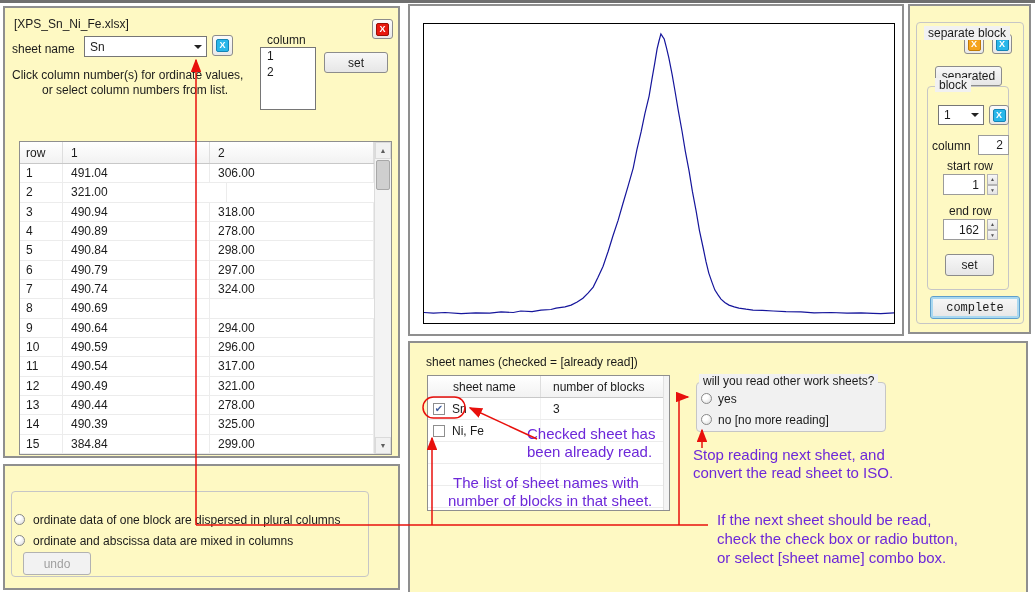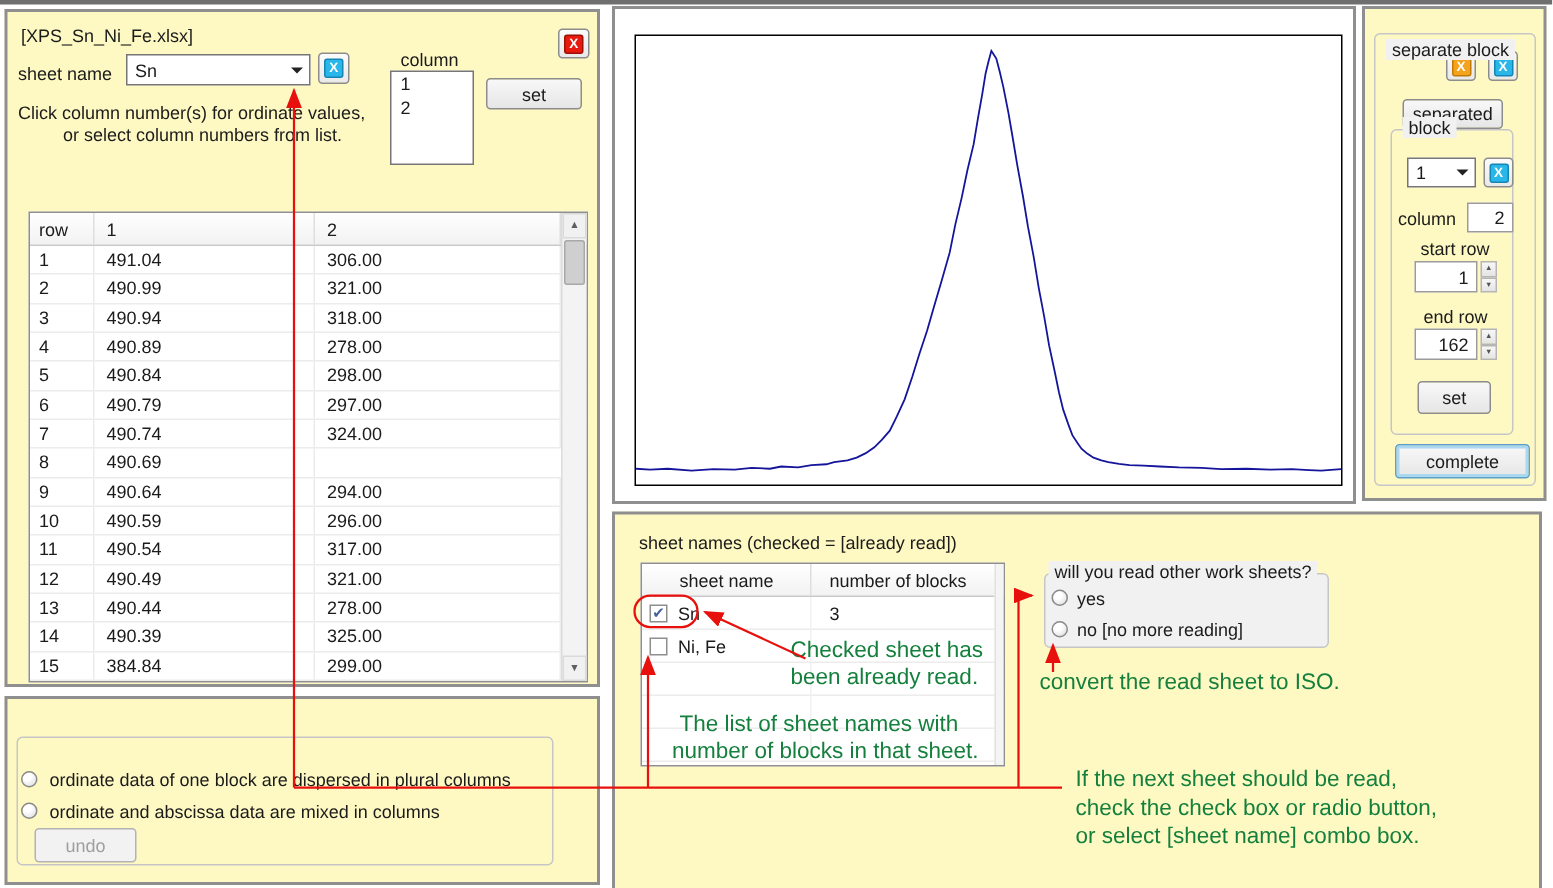--- a/index.html
+++ b/index.html
@@ -15,21 +15,21 @@
 
   
   .groupbox { position:absolute; border:1px solid #c6c6c6; border-radius:4px; }
   .grouplabel { position:absolute; background:#f1f1f1; padding:0 4px; white-space:nowrap; z-index:2; }
 
   
   .win-btn { position:absolute; display:flex; align-items:center; justify-content:center;
     background:linear-gradient(#f8f8f8,#e6e6e6); border:1px solid #8c8c8c; border-radius:3px;
     font-family:"Liberation Sans",sans-serif; font-size:12px; color:#1b1b1b; }
   .win-btn.disabled { color:#9f9f9f; border-color:#b2b2b2; background:#f2f2f2; }
-  .win-btn.default { border:1px solid #5e9fcc; box-shadow:0 0 0 2px #a9d8f0 inset; }
+  .win-btn.default { border:1px solid #5e9fcc; box-shadow:0 0 0 2px #a9d8f0 inset;font-family:Liberation Mono, monospace; }
 
   
   .xbtn { position:absolute; display:flex; align-items:center; justify-content:center;
     background:linear-gradient(#fbfbfb,#e9e9e9); border:1px solid #8c8c8c; border-radius:3px; }
   .xbtn .sq { display:flex; align-items:center; justify-content:center; width:13px; height:13px;
     border-radius:2px; color:#fff; font-weight:bold; font-size:9px; line-height:13px; }
   .sq.red { background:#e8190f; border:1px solid #9c1006; }
   .sq.blue { background:#29b7ea; border:1px solid #1585b5; }
   .sq.orange { background:#f5a31d; border:1px solid #c07b07; }
 
@@ -80,21 +80,21 @@
   .srow .sc1 { width:113px; display:flex; align-items:center; border-right:1px solid #f2f2f2; }
   .srow .sc1 .cb { margin-left:5px; }
   .srow .sc1 .nm { margin-left:7px; }
   .srow .sc2 { width:122px; padding-left:12px; display:flex; align-items:center; }
   .sscroll { position:absolute; top:0; right:0; width:6px; height:100%; background:#f4f4f4; border-left:1px solid #e2e2e2; }
 
   
   .plot { position:absolute; background:#fff; border:1px solid #000; }
 
   
-  .note { position:absolute; color:#15803d; font-size:15px; line-height:18px; z-index:40; white-space:nowrap; }
+  .note { position:absolute; color:#6d28d9; font-size:15px; line-height:18px; z-index:40; white-space:nowrap; }
   svg.ann { position:absolute; left:0; top:0; width:1035px; height:592px; z-index:50; pointer-events:none; }
 </style>
 </head>
 <body>
 
 <div class="page">
   <div class="topline"></div>
 
   <section class="panel" style="left:3px; top:6px; width:397px; height:452px;">
     <div class="lbl" style="left:9px; top:9px;">[XPS_Sn_Ni_Fe.xlsx]</div>
@@ -131,21 +131,20 @@
         <div class="hcell c2">2</div>
       </div>
       <div>
           <div class="trow">
             <div class="tcell c0">1</div>
             <div class="tcell c1">491.04</div>
             <div class="tcell c2">306.00</div>
           </div>
           <div class="trow">
             <div class="tcell c0">2</div>
-            <div class="tcell c1">490.99</div>
             <div class="tcell c2">321.00</div>
           </div>
           <div class="trow">
             <div class="tcell c0">3</div>
             <div class="tcell c1">490.94</div>
             <div class="tcell c2">318.00</div>
           </div>
           <div class="trow">
             <div class="tcell c0">4</div>
             <div class="tcell c1">490.89</div>
@@ -325,20 +324,21 @@
 
   <div class="note" style="left:527px; top:425px;">
     <div>Checked sheet has</div>
     <div>been already read.</div>
   </div>
   <div class="note" style="left:448px; top:474px;">
     <div style="padding-left:5px;">The list of sheet  names with</div>
     <div>number of blocks in that sheet.</div>
   </div>
   <div class="note" style="left:693px; top:446px;">
+    <div>Stop reading next sheet, and</div>
     <div>convert the read sheet to ISO.</div>
   </div>
   <div class="note" style="left:717px; top:510px; line-height:19px;">
     <div>If the next sheet should be read,</div>
     <div>check the check box or radio button,</div>
     <div>or select [sheet name] combo box.</div>
   </div>
 
   <svg class="ann">
     <defs>

